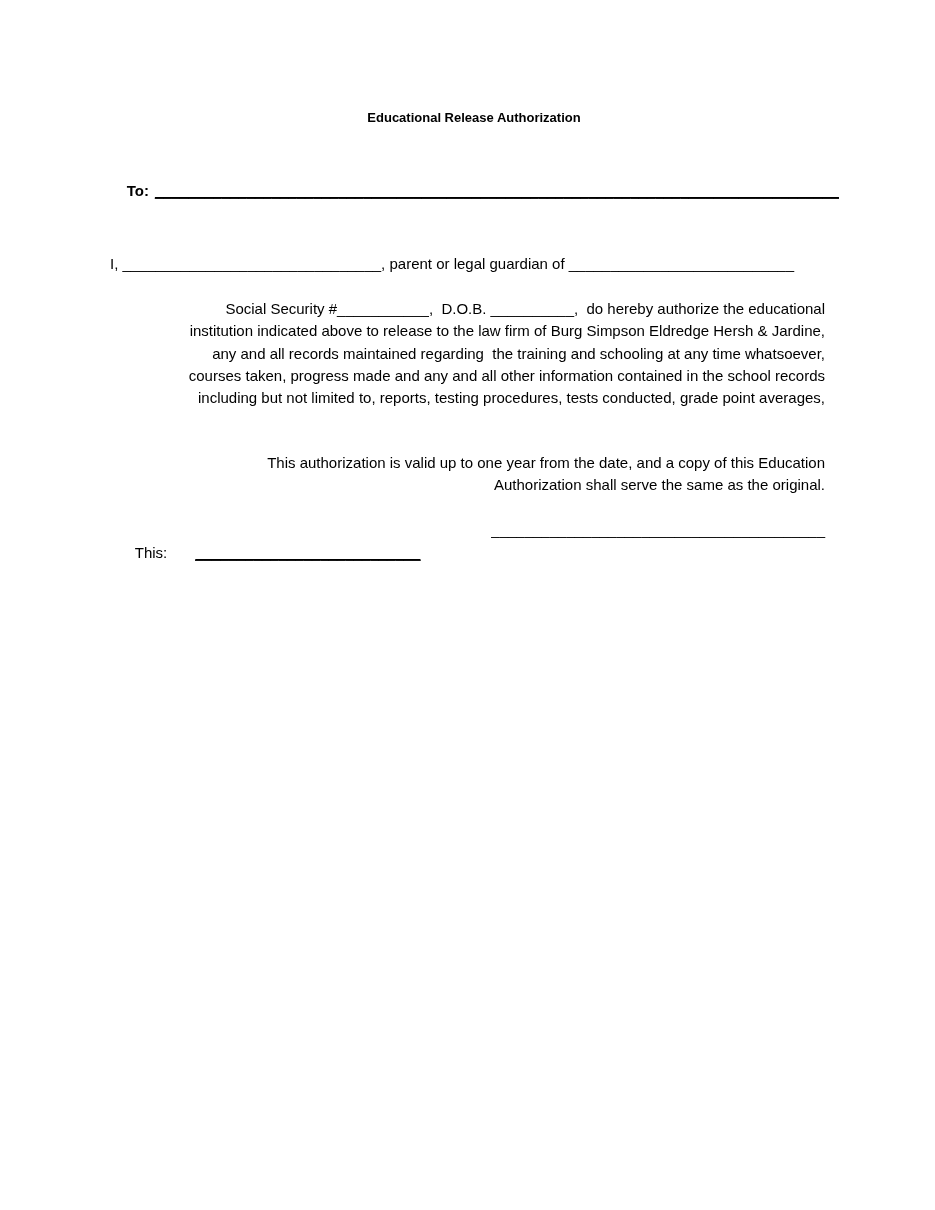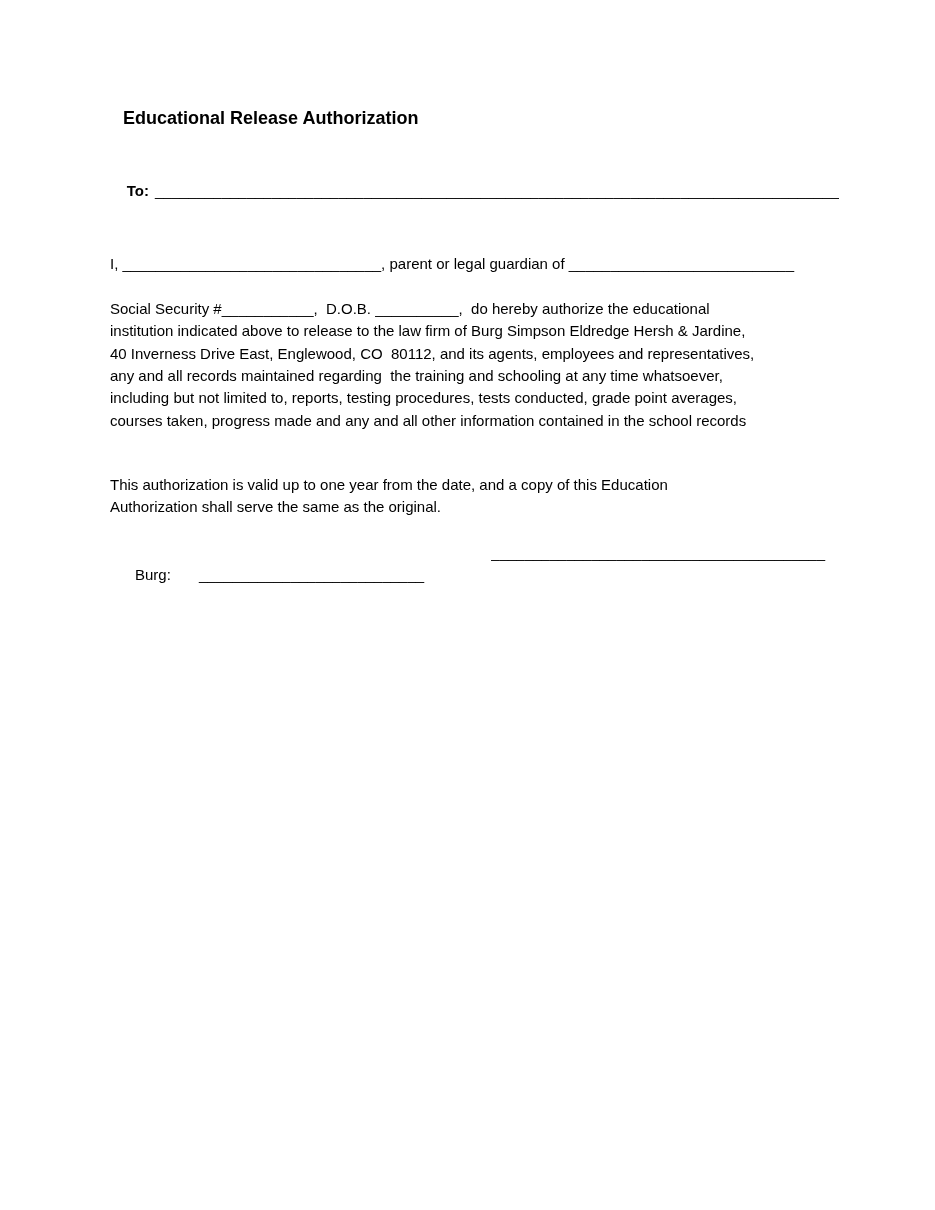--- a/index.html
+++ b/index.html
@@ -15,59 +15,62 @@
     padding: 106px 110px 0 110px;
     background: #ffffff;
     color: #000000;
     font-family: "Liberation Sans", "DejaVu Sans", sans-serif;
     font-size: 15px;
     line-height: 22.3px;
     overflow: hidden;
   }
   .title {
     margin: 0 0 0 13px;
-    font-size: 18px;
+    font-size: 13px;
     font-weight: bold;
-    text-align: left;
+    text-align: center;
     line-height: 24px;
     white-space: pre;
   }
   .row, .line {
     white-space: pre;
   }
   .to-row {
     margin-top: 28px;
   }
   .to-label {
     font-weight: bold;
     margin-top: 48px;
   }
   .to-blank {
     margin-left: 6px;
+    text-decoration: underline;
   }
   .intro {
     margin-top: 28px;
   }
   .paragraph {
     margin-top: 23px;
+    text-align: right;
   }
   .validity {
     margin-top: 42px;
   }
   .sig-row {
     margin-top: 23px;
     display: flex;
     justify-content: space-between;
     align-items: flex-start;
   }
   .date-part {
     white-space: pre;
   }
   .date-blank {
     margin-left: 28px;
+    text-decoration: underline;
   }
   .sig-part {
     text-align: right;
   }
   .sig-line {
     white-space: pre;
   }
   .highlight {
     background: #ffff00;
     padding: 1px 2px 2px 2px;
@@ -85,33 +88,32 @@
 
   <div class="row to-row">
     <span class="to-label">To:</span><span class="to-blank blankfield">__________________________________________________________________________________</span>
   </div>
 
   <div class="line intro">I, _______________________________, parent or legal guardian of ___________________________</div>
 
   <div class="paragraph">
     <div class="line">Social Security #___________,  D.O.B. __________,  do hereby authorize the educational</div>
     <div class="line">institution indicated above to release to the law firm of Burg Simpson Eldredge Hersh &amp; Jardine,</div>
-    <div class="line">40 Inverness Drive East, Englewood, CO  80112, and its agents, employees and representatives,</div>
     <div class="line">any and all records maintained regarding  the training and schooling at any time whatsoever,</div>
+    <div class="line">courses taken, progress made and any and all other information contained in the school records</div>
     <div class="line">including but not limited to, reports, testing procedures, tests conducted, grade point averages,</div>
-    <div class="line">courses taken, progress made and any and all other information contained in the school records</div>
   </div>
 
   <div class="paragraph validity">
     <div class="line">This authorization is valid up to one year from the date, and a copy of this Education</div>
     <div class="line">Authorization shall serve the same as the original.</div>
   </div>
 
   <div class="sig-row">
     <div class="date-part">
-      <span>Burg:</span><span class="date-blank blankfield">___________________________</span>
+      <span>This:</span><span class="date-blank blankfield">___________________________</span>
     </div>
     <div class="sig-part">
       <div class="sig-line blankfield">________________________________________</div>
     </div>
   </div>
 
 </div>
 
 </body></html>

